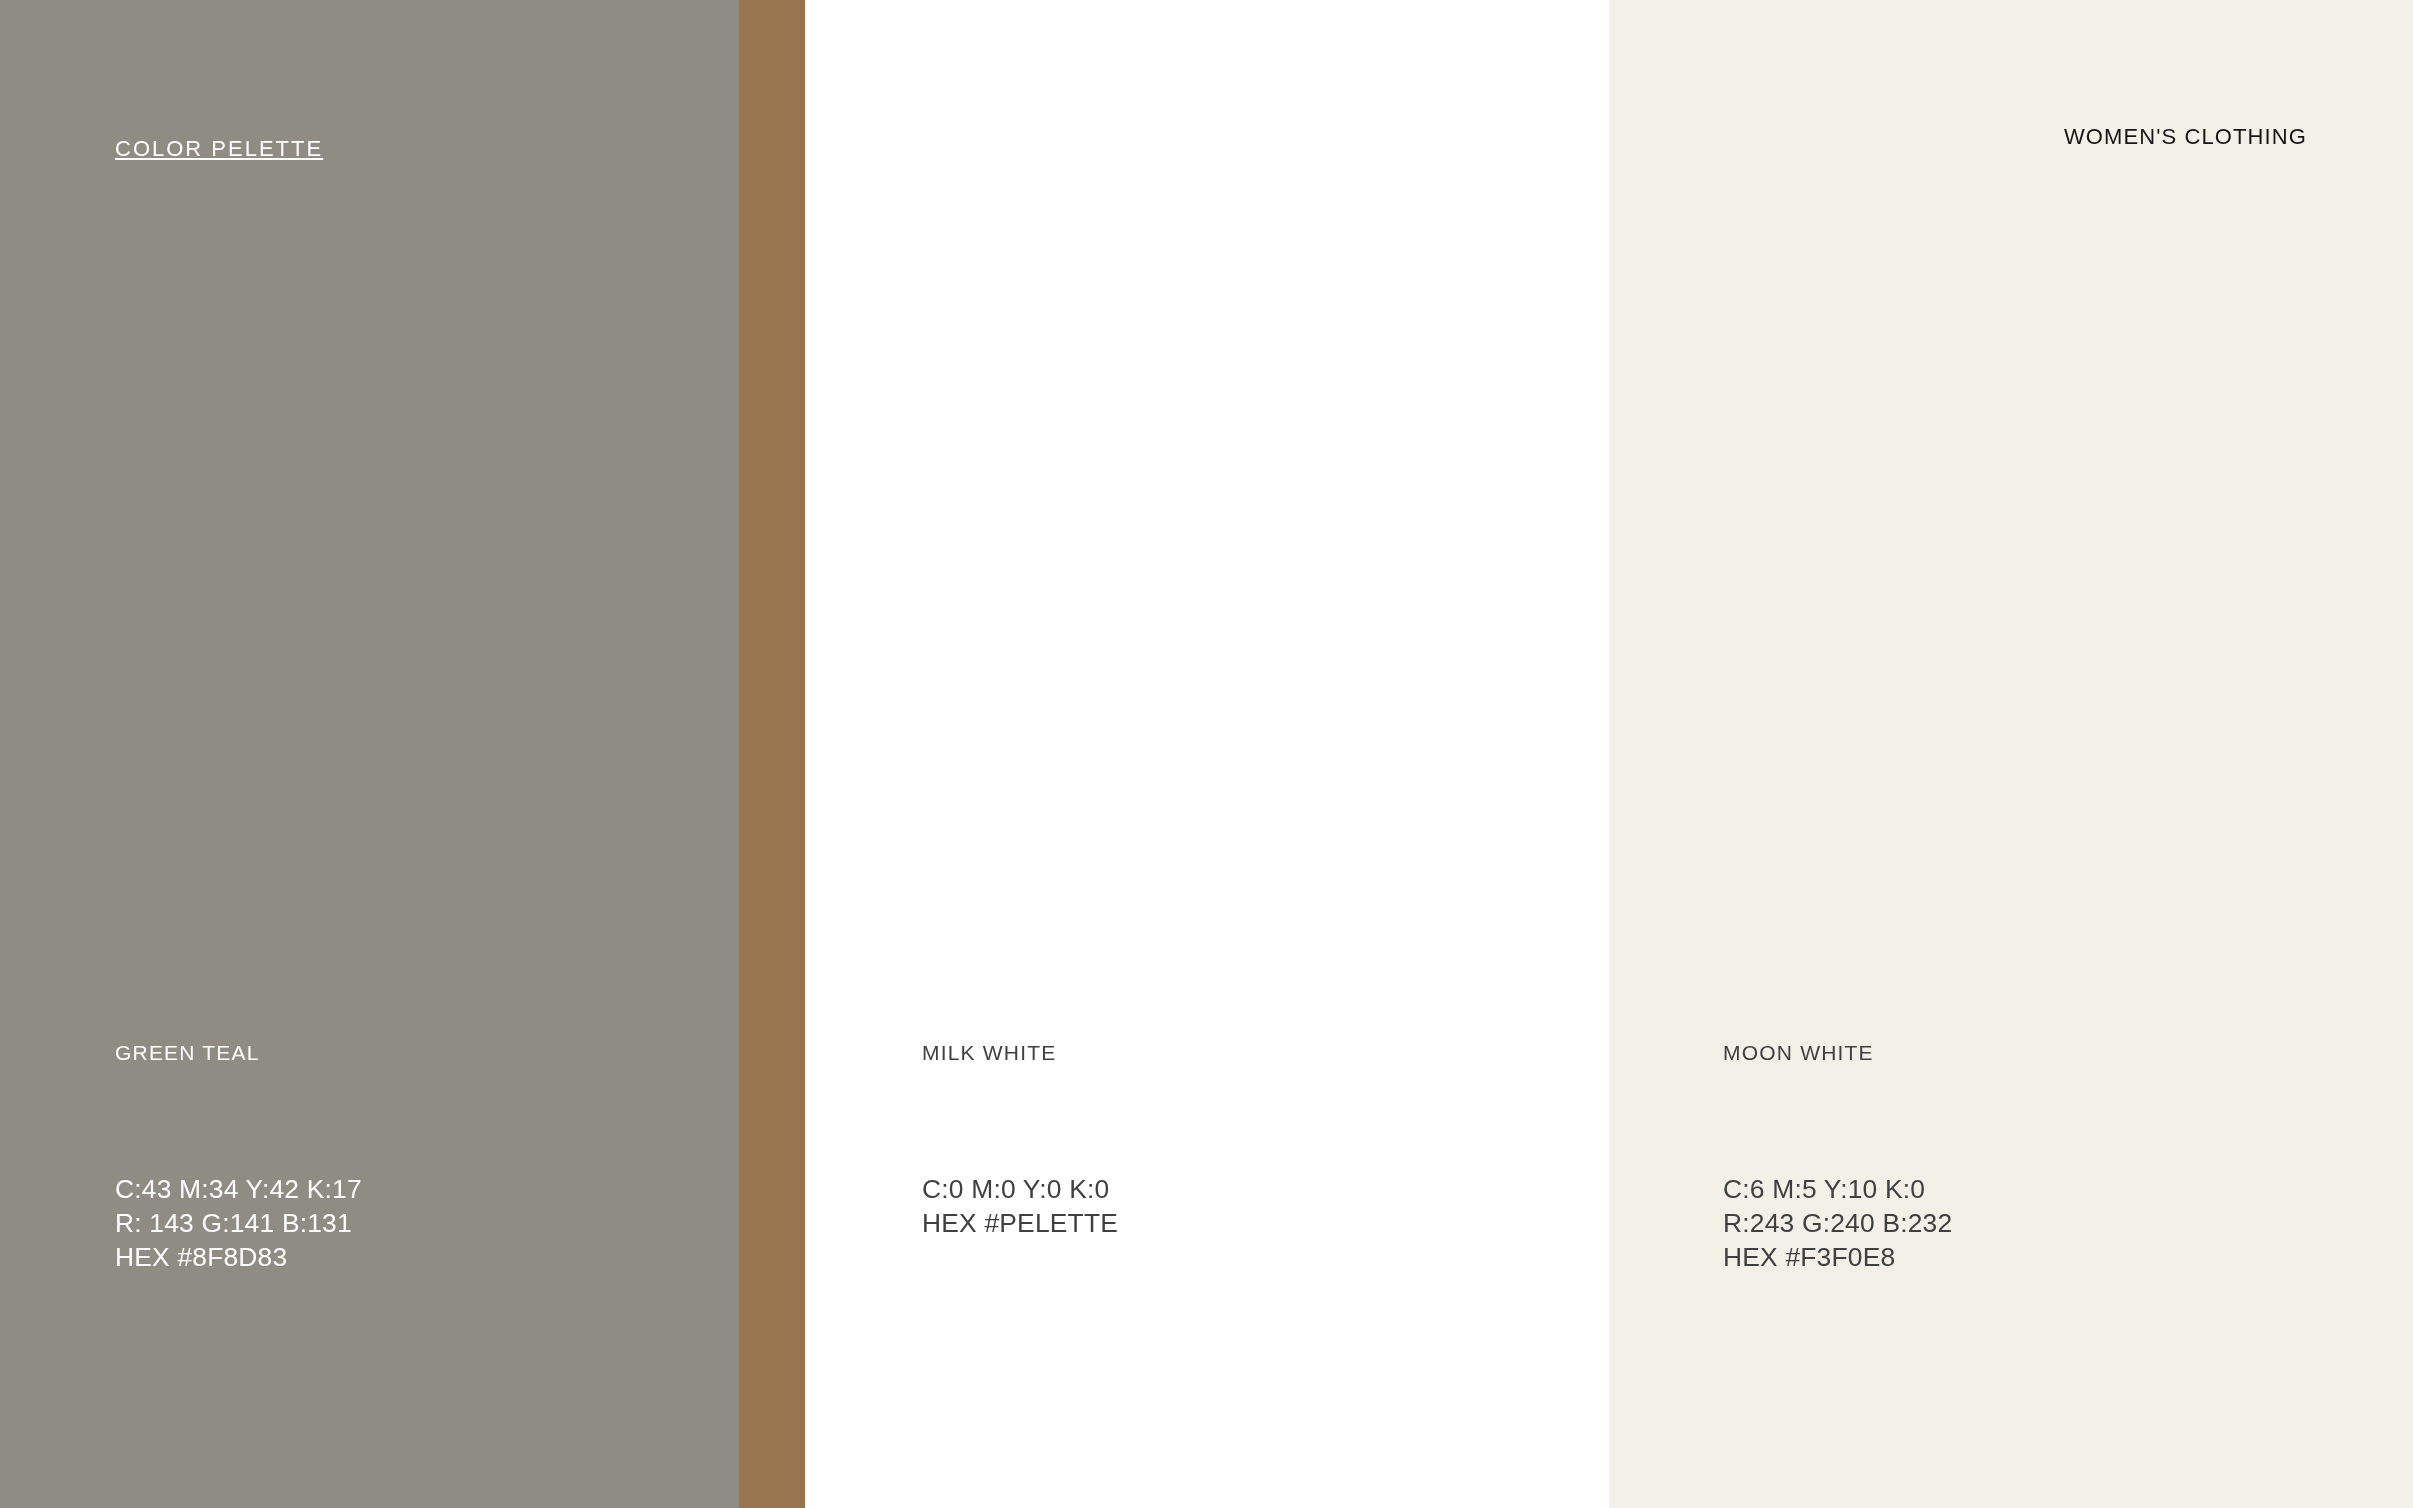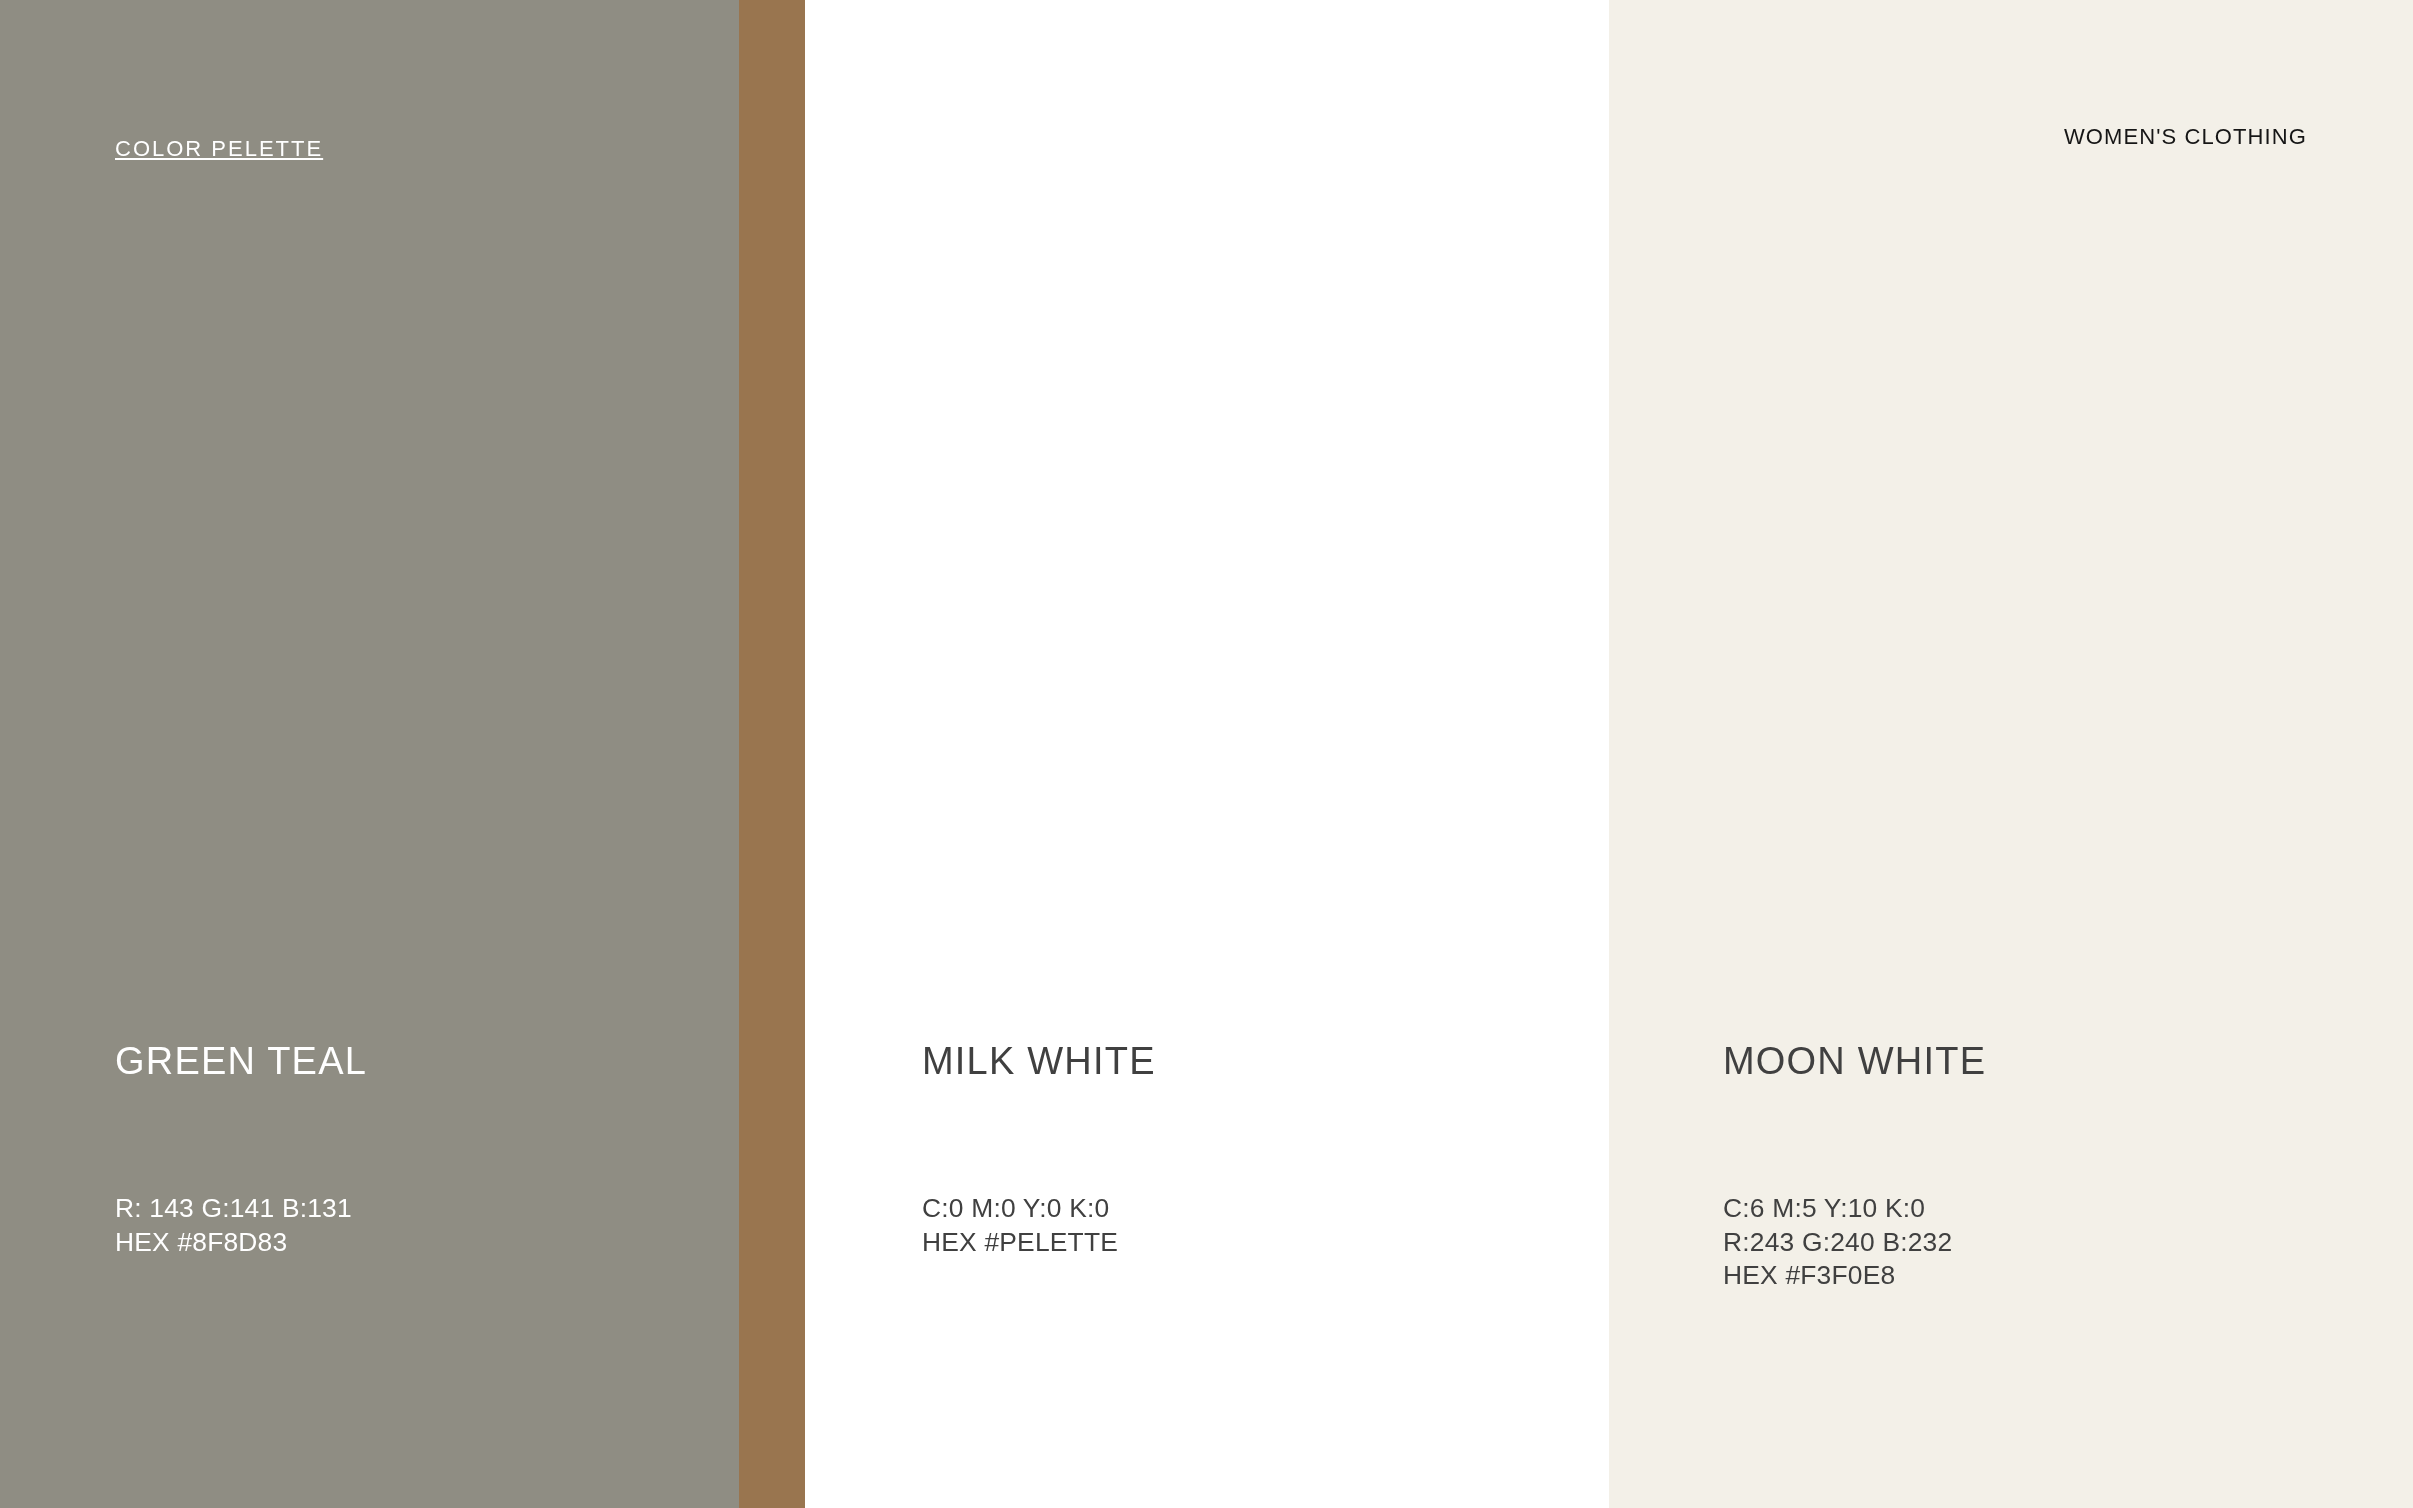--- a/index.html
+++ b/index.html
@@ -57,21 +57,21 @@
   .swatch-info {
     position: absolute;
     top: 1041px;
     width: 603px;
   }
   .swatch-info.pos-1 { left: 115px; }
   .swatch-info.pos-2 { left: 922px; }
   .swatch-info.pos-3 { left: 1723px; }
 
   .swatch-name {
-    font-size: 38px;
+    font-size: 21px;
     letter-spacing: 1.2px;
     font-weight: 400;
     line-height: 1.1;
     margin: 0;
     white-space: nowrap;
   }
 
   .swatch-specs {
     margin-top: 109px;
     font-size: 26.4px;
@@ -97,20 +97,21 @@
   <div class="panel panel-accent"></div>
   <div class="panel panel-milk-white"></div>
   <div class="panel panel-moon-mist"></div>
 
   <div class="header-label header-left">COLOR PELETTE</div>
   <div class="header-label header-right">WOMEN'S CLOTHING</div>
 
   <div class="swatch-info pos-1 text-light">
     <div class="swatch-name">GREEN TEAL</div>
     <div class="swatch-specs">
+      <div class="spec-line">C:43 M:34 Y:42 K:17</div>
       <div class="spec-line">R: 143 G:141 B:131</div>
       <div class="spec-line">HEX #8F8D83</div>
     </div>
   </div>
 
   <div class="swatch-info pos-2 text-dark">
     <div class="swatch-name">MILK WHITE</div>
     <div class="swatch-specs">
       <div class="spec-line">C:0 M:0 Y:0 K:0</div>
       <div class="spec-line">HEX #PELETTE</div>

